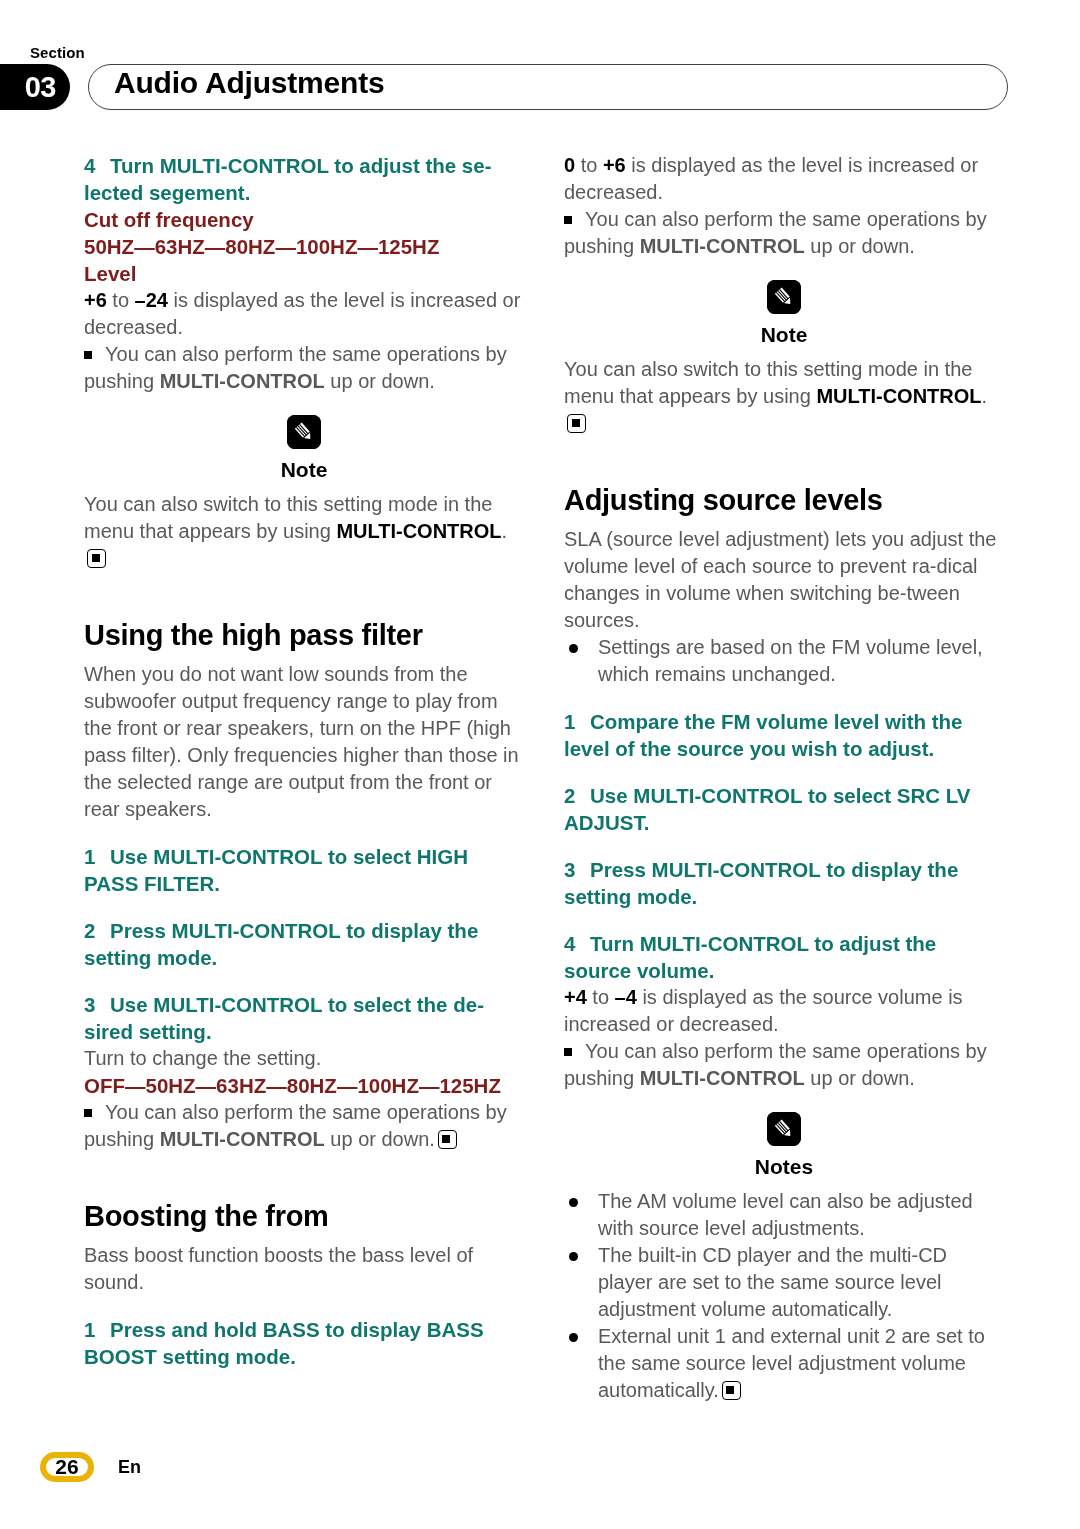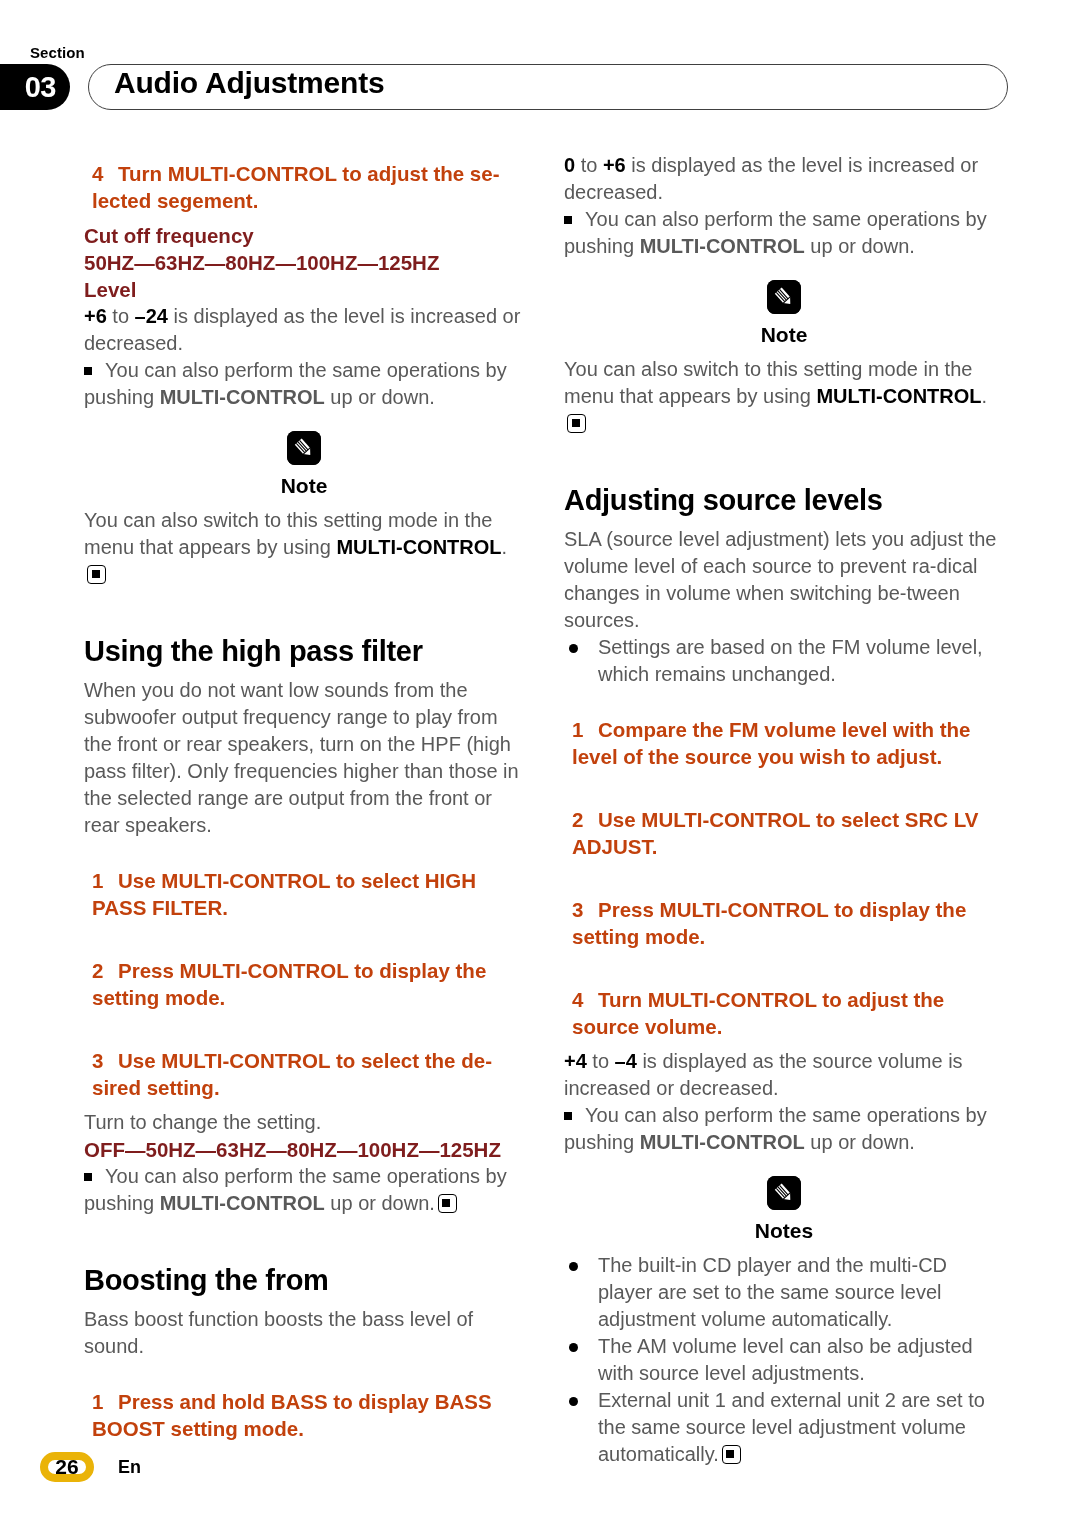--- a/index.html
+++ b/index.html
@@ -93,23 +93,23 @@
     color: #595959;
     margin: 0;
   }
   .p b, .b {
     color: #000000;
     font-weight: bold;
   }
   .step {
     font-size: 20.5px;
     line-height: 27px;
-    color: #c2410c;
-    font-weight: bold;
-    margin: 8px;
+    color: #0f766e;
+    font-weight: bold;
+    margin: 0;
   }
   .step .num {
     display: inline-block;
     min-width: 26px;
   }
   .subhead {
     font-size: 20.5px;
     line-height: 27px;
     color: #7f1d1d;
     font-weight: bold;
@@ -209,21 +209,21 @@
   .footer {
     position: absolute;
     left: 40px;
     top: 1452px;
     display: flex;
     align-items: center;
   }
   .page-pill {
     width: 54px;
     height: 30px;
-    border: 8px solid #eab308;
+    border: 6px solid #eab308;
     border-radius: 15px;
     box-sizing: border-box;
     display: flex;
     align-items: center;
     justify-content: center;
     font-size: 21px;
     font-weight: bold;
     color: #000000;
   }
   .lang {
@@ -394,22 +394,22 @@
             <path d="M14.4 8.4 L14.4 21.0 M16.6 8.4 L16.6 21.0 M18.8 8.4 L18.8 21.0" stroke="#000000" stroke-width="1.1" fill="none"></path>
             <path d="M12.4 21.0 L21.6 21.0" stroke="#000000" stroke-width="1.1" fill="none"></path>
           </g>
         </svg>
       </span>
       <span class="note-label">Notes</span>
     </div>
 
     <div class="gap-s"></div>
 
+    <div class="bl-dot">The AM volume level can also be adjusted with source level adjustments.</div>
     <div class="bl-dot">The built-in CD player and the multi-CD player are set to the same source level adjustment volume automatically.</div>
-    <div class="bl-dot">The AM volume level can also be adjusted with source level adjustments.</div>
     <div class="bl-dot"><span>External unit 1 and external unit 2 are set to the same source level adjustment volume automatically.</span><span class="endmark"></span></div>
   </div>
 </div>
 
 <div class="footer">
   <div class="page-pill">26</div>
   <div class="lang">En</div>
 </div>
 
 </body></html>

